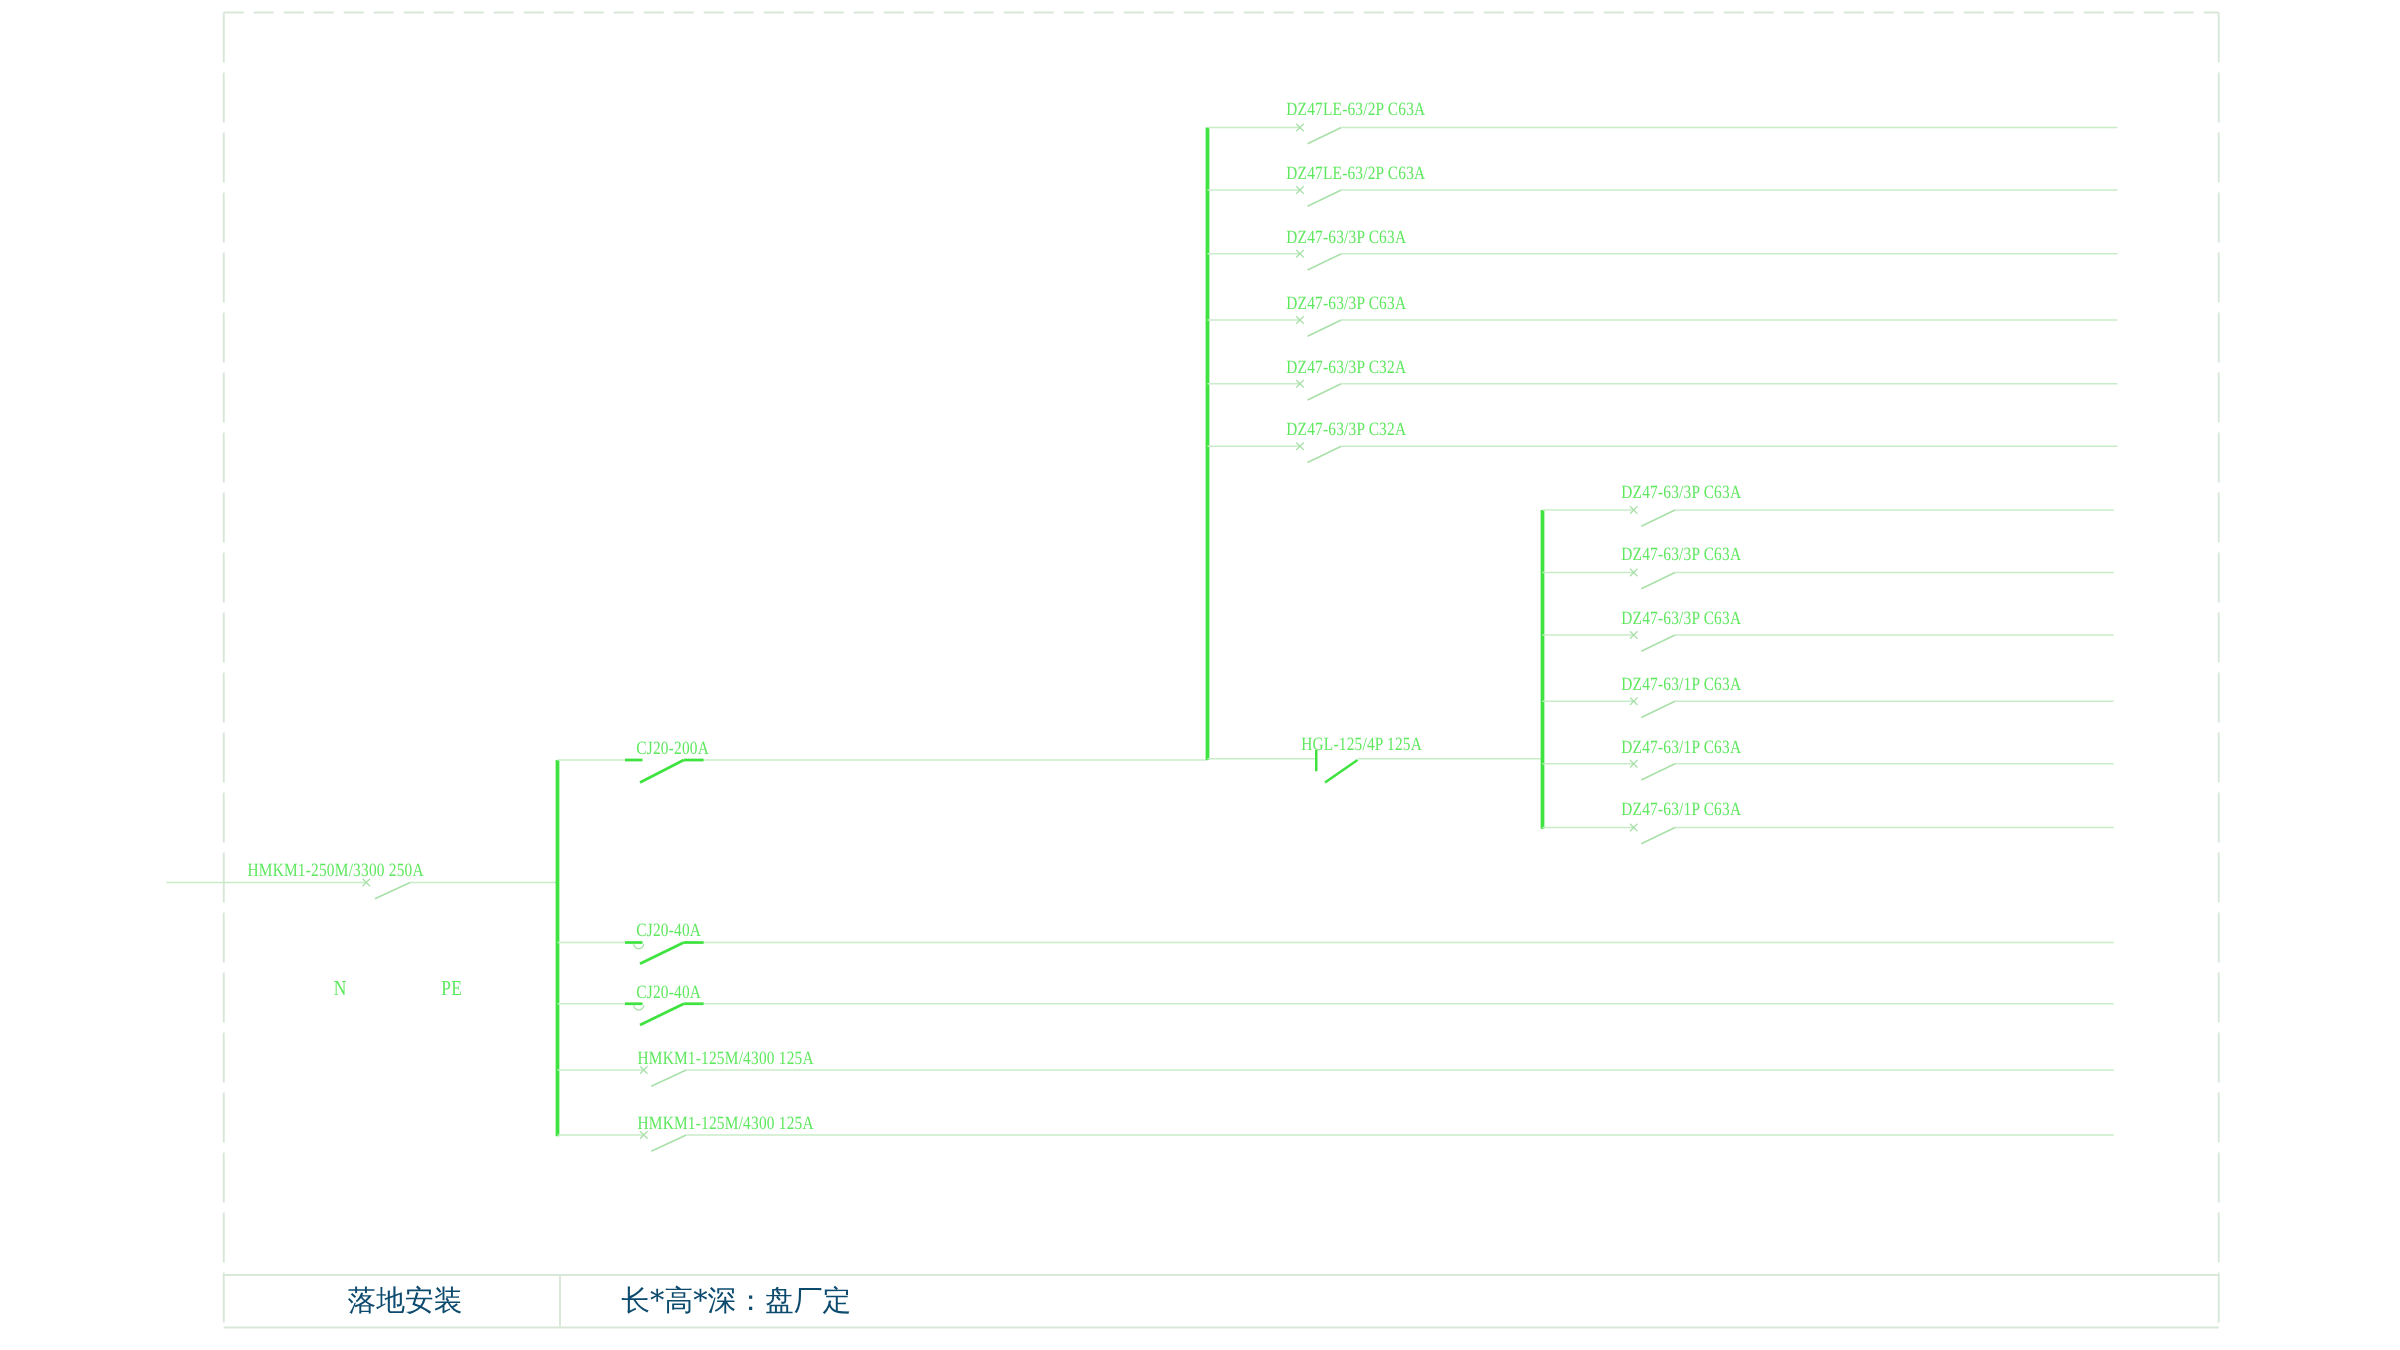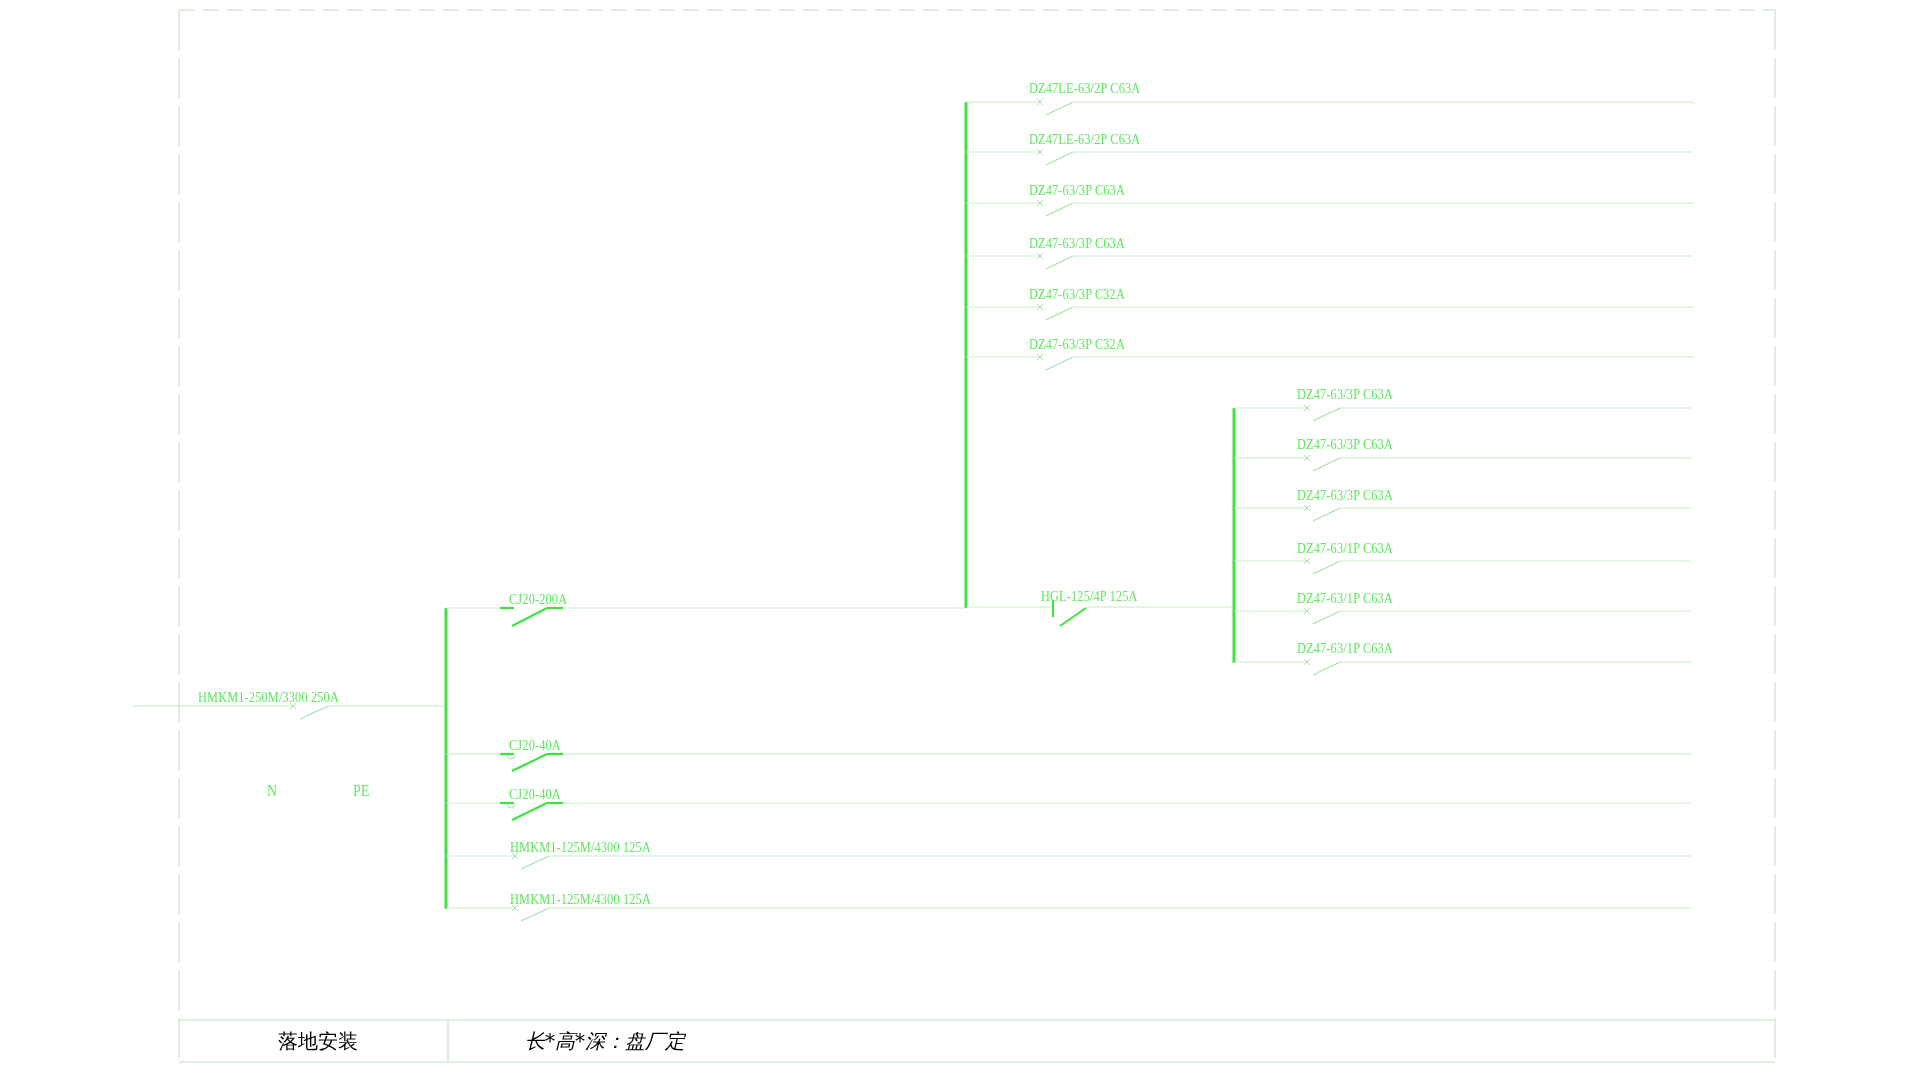--- a/index.html
+++ b/index.html
@@ -1,19 +1,19 @@
 <!DOCTYPE html>
 <html><head>
 <meta charset="utf-8">
 <style>
   html, body { margin:0; padding:0; background:#ffffff; }
   body { width:1920px; height:1080px; position:relative; overflow:hidden; font-family:"DejaVu Serif", serif; }
   svg#diagram { position:absolute; left:0; top:0; }
   .lbl { position:absolute; color:#5ee85e; font-family:"Liberation Serif","DejaVu Serif", serif; font-size:15px; line-height:16px; white-space:nowrap; transform:scaleX(0.82); transform-origin:left top; letter-spacing:0.2px; }
-  .cn { position:absolute; color:#000000; font-family:"DejaVu Serif", serif; font-size:20px; line-height:20px; white-space:nowrap; }
+  .cn { position:absolute; color:#0c4a6e; font-family:"DejaVu Serif", serif; font-size:23px; line-height:20px; white-space:nowrap; }
 </style>
 </head>
 <body>
 
 <svg id="diagram" width="1920" height="1080" viewBox="0 0 1920 1080">
 
   <g stroke="#d8e8d8" stroke-width="1.5" fill="none">
     <line x1="179" y1="10" x2="1775" y2="10" stroke-dasharray="16 8"></line>
     <line x1="179" y1="10" x2="179" y2="1062" stroke-dasharray="40 8"></line>
     <line x1="1775" y1="10" x2="1775" y2="1062" stroke-dasharray="40 8"></line>
@@ -172,13 +172,13 @@
 <div class="lbl" style="left:1041px;top:588px;">HGL-125/4P 125A</div>
 
 <div class="lbl" style="left:1297px;top:386px;">DZ47-63/3P C63A</div>
 <div class="lbl" style="left:1297px;top:436px;">DZ47-63/3P C63A</div>
 <div class="lbl" style="left:1297px;top:487px;">DZ47-63/3P C63A</div>
 <div class="lbl" style="left:1297px;top:540px;">DZ47-63/1P C63A</div>
 <div class="lbl" style="left:1297px;top:590px;">DZ47-63/1P C63A</div>
 <div class="lbl" style="left:1297px;top:640px;">DZ47-63/1P C63A</div>
 
 <div class="cn" style="left:278px;top:1031px;">落地安装</div>
-<div class="cn" style="left:525px;top:1031px;font-style:italic;">长*高*深：盘厂定</div>
+<div class="cn" style="left:497px;top:1031px;">长*高*深：盘厂定</div>
 
 </body></html>

